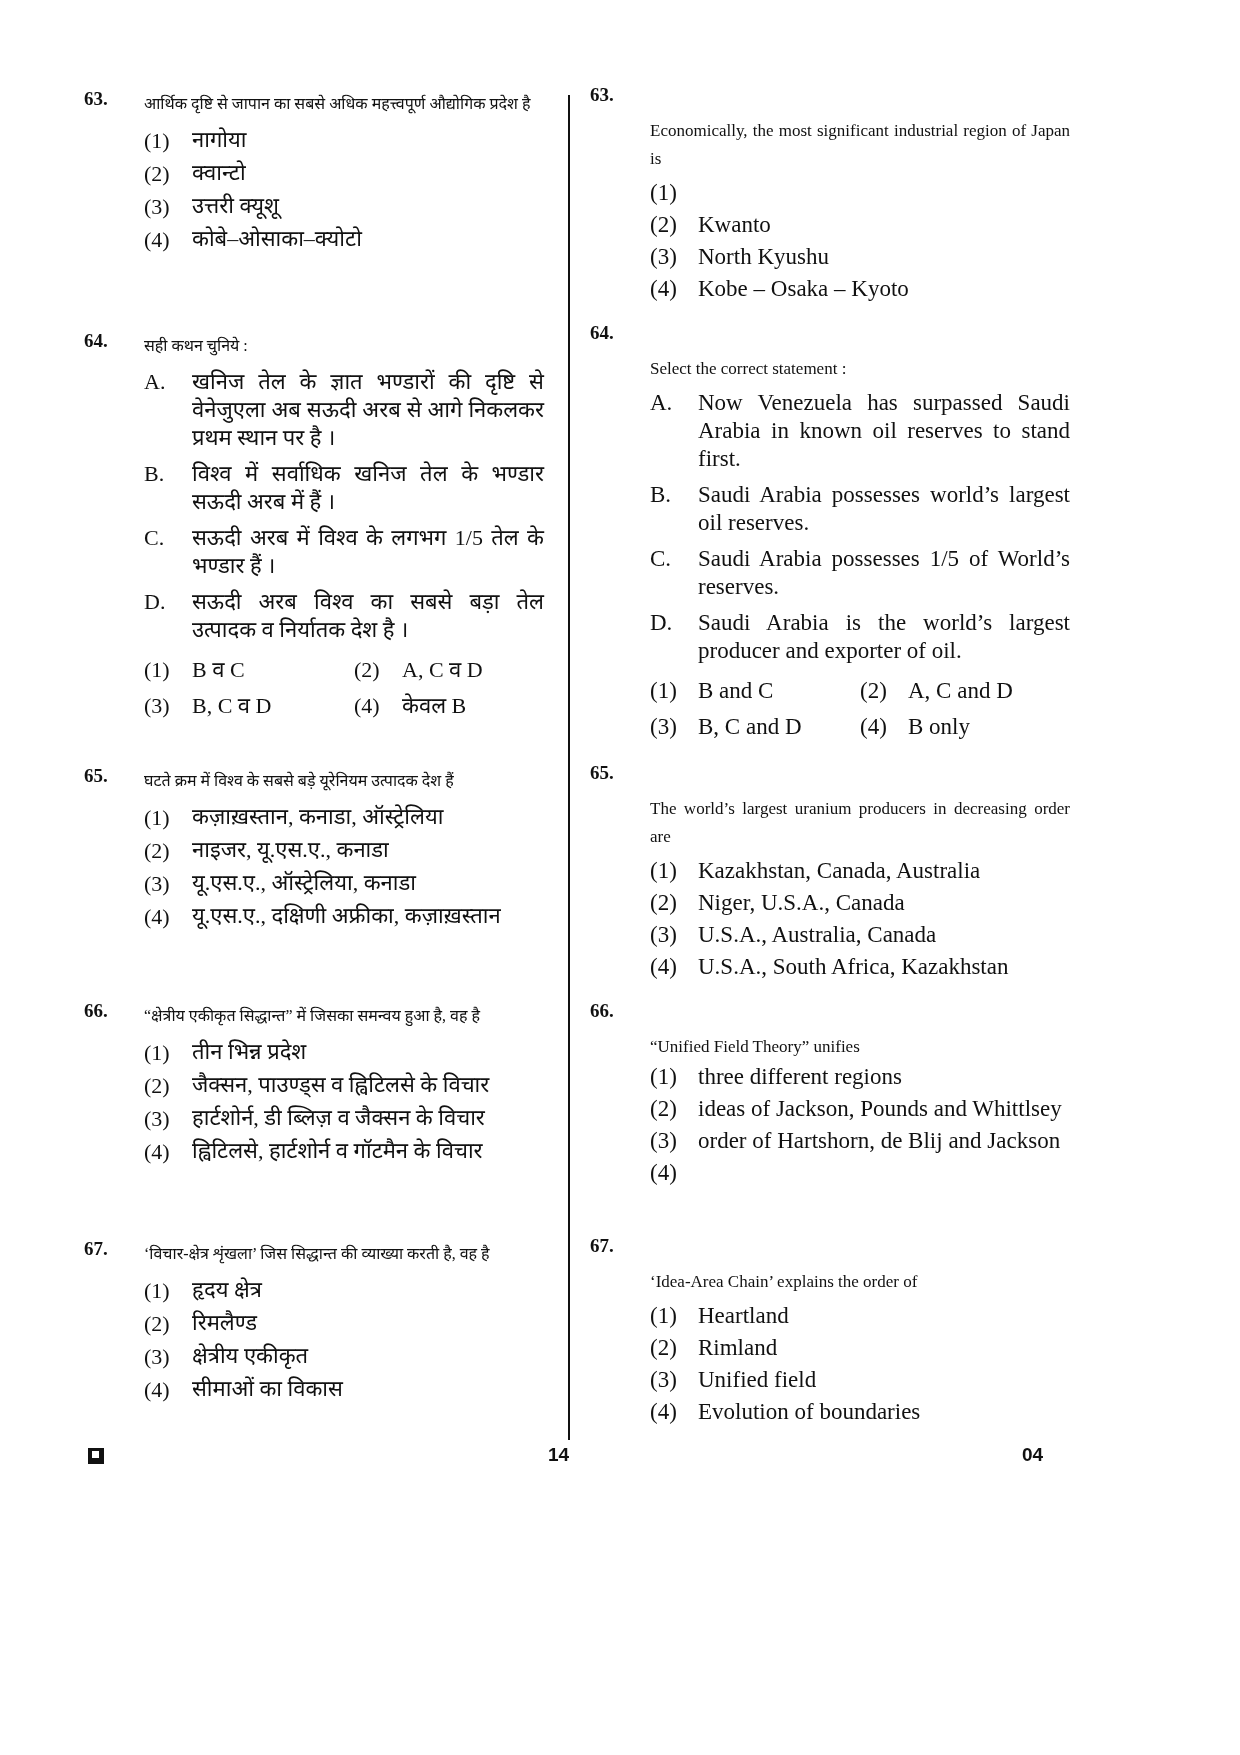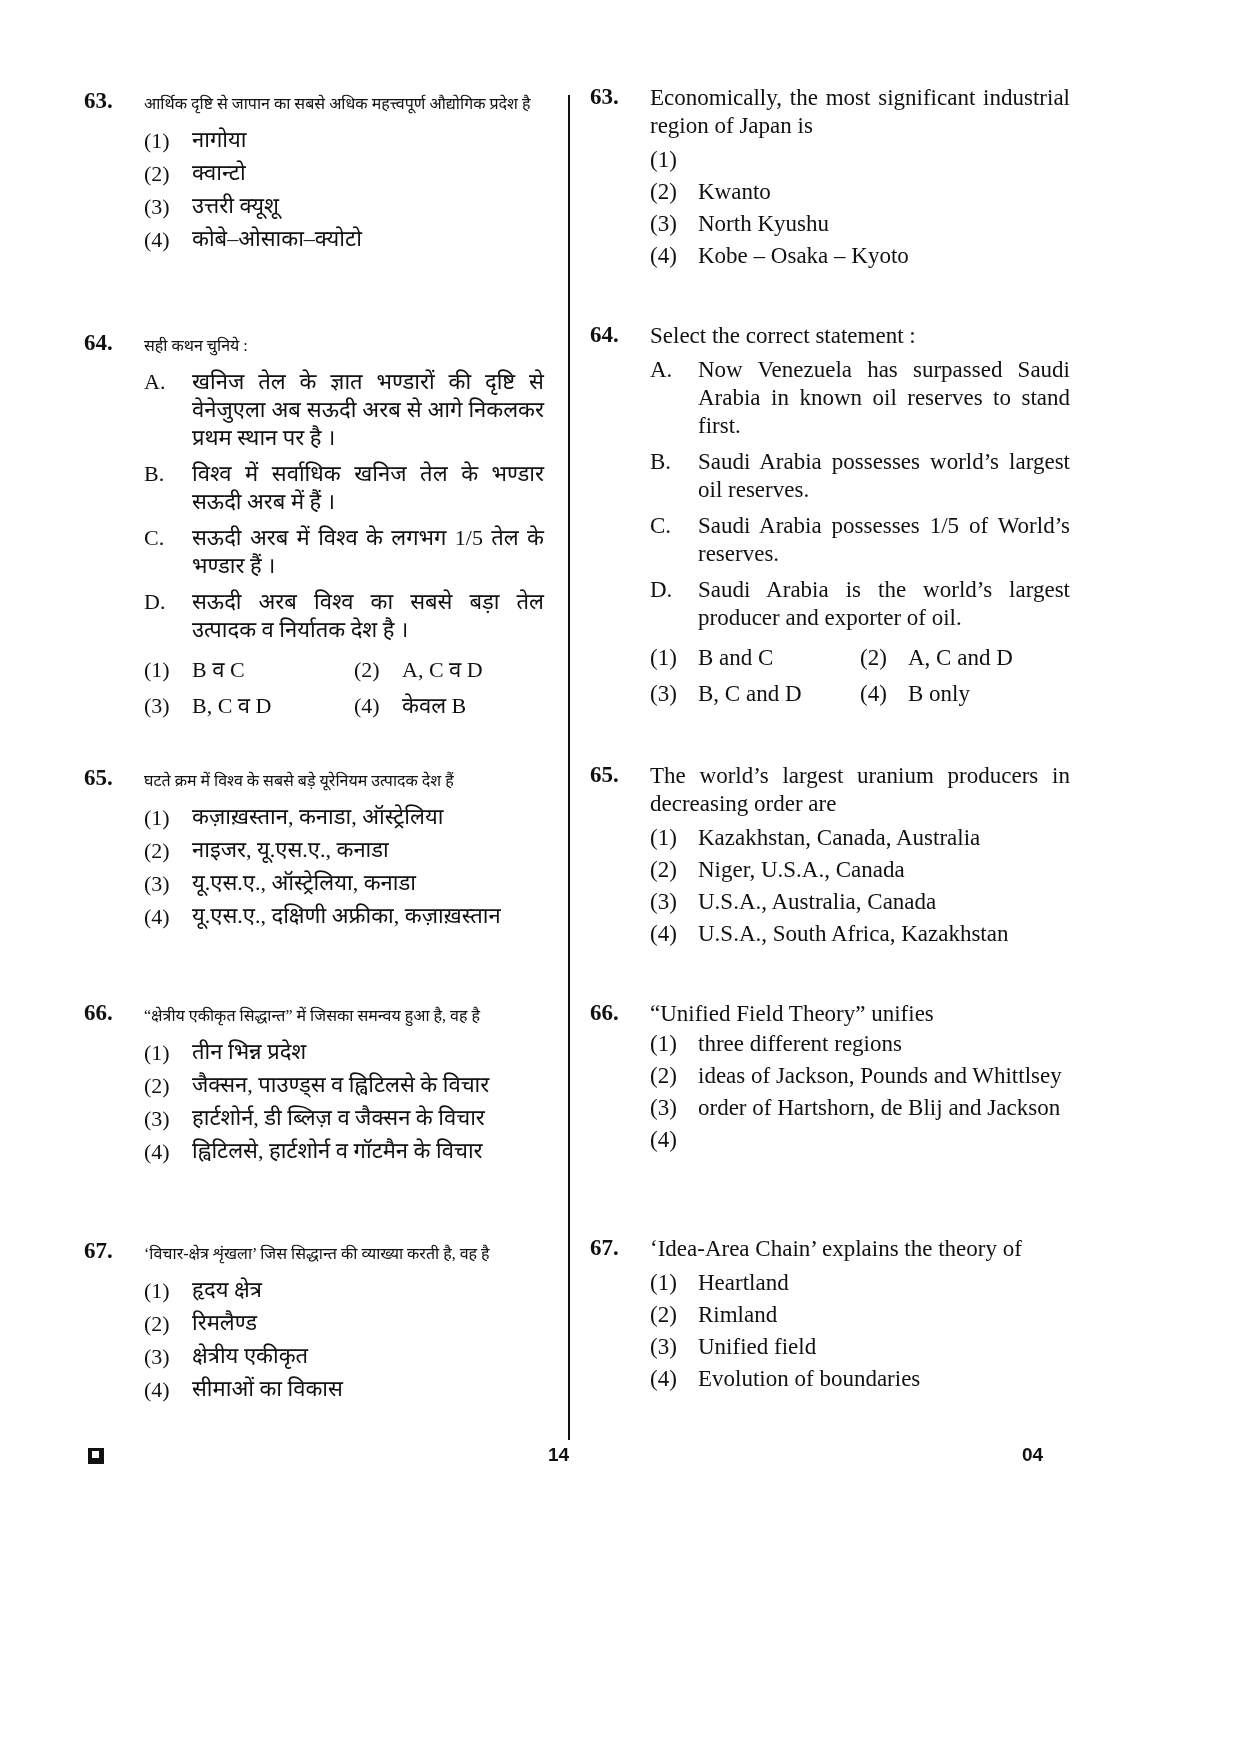--- a/index.html
+++ b/index.html
@@ -3,23 +3,23 @@
 <meta charset="utf-8">
 <style>
   html, body { margin:0; padding:0; background:#ffffff; }
   body { width:1240px; height:1755px; position:relative; overflow:hidden;
          font-family:"Liberation Serif", "DejaVu Serif", serif; color:#111; }
   .col { position:absolute; top:0; }
   .col-hi { left:84px; width:460px; }
   .col-en { left:590px; width:480px; }
   .divider { position:absolute; left:568px; top:95px; width:2px; height:1345px; background:#111; }
   .q { position:absolute; left:0; width:100%; }
-  .qnum { position:absolute; left:0; top:0; font-weight:bold; font-size:23px; }
+  .qnum { position:absolute; left:0; top:0; font-weight:bold; font-size:19px; }
   .stem { margin-left:60px; font-size:16px; line-height:32px; text-align:justify; }
-  .col-en .stem { font-size:23px; line-height:28px; }
+  .col-en .stem { font-size:17px; line-height:28px;margin-top:33px; }
   .opts { margin-left:60px; margin-top:4px; }
   .opt { display:flex; font-size:22px; line-height:33px; }
   .col-en .opt { font-size:23px; line-height:32px; }
   .opt .on { width:48px; flex:none; }
   .opt .ot { flex:1; text-align:justify; line-height:28px; padding:2px 0; }
   .stmts { margin-left:60px; margin-top:6px; }
   .stmt { display:flex; font-size:22px; line-height:28px; margin-bottom:8px; }
   .col-en .stmt { font-size:23px; }
   .stmt .sl { width:48px; flex:none; }
   .stmt .st { flex:1; text-align:justify; }
@@ -277,21 +277,21 @@
           <span class="ot">order of Hartshorn, de Blij and Jackson</span>
         </div>
       <div class="opt">
           <span class="on">(4)</span>
         </div>
     </div>
   </div>
 
   <div class="q" style="top:1235px;">
     <div class="qnum">67.</div>
-    <div class="stem">‘Idea-Area Chain’ explains the theory of</div>
+    <div class="stem">‘Idea-Area Chain’ explains the order of</div>
     <div class="opts">
       <div class="opt">
           <span class="on">(1)</span>
           <span class="ot">Heartland</span>
         </div>
       <div class="opt">
           <span class="on">(2)</span>
           <span class="ot">Rimland</span>
         </div>
       <div class="opt">

